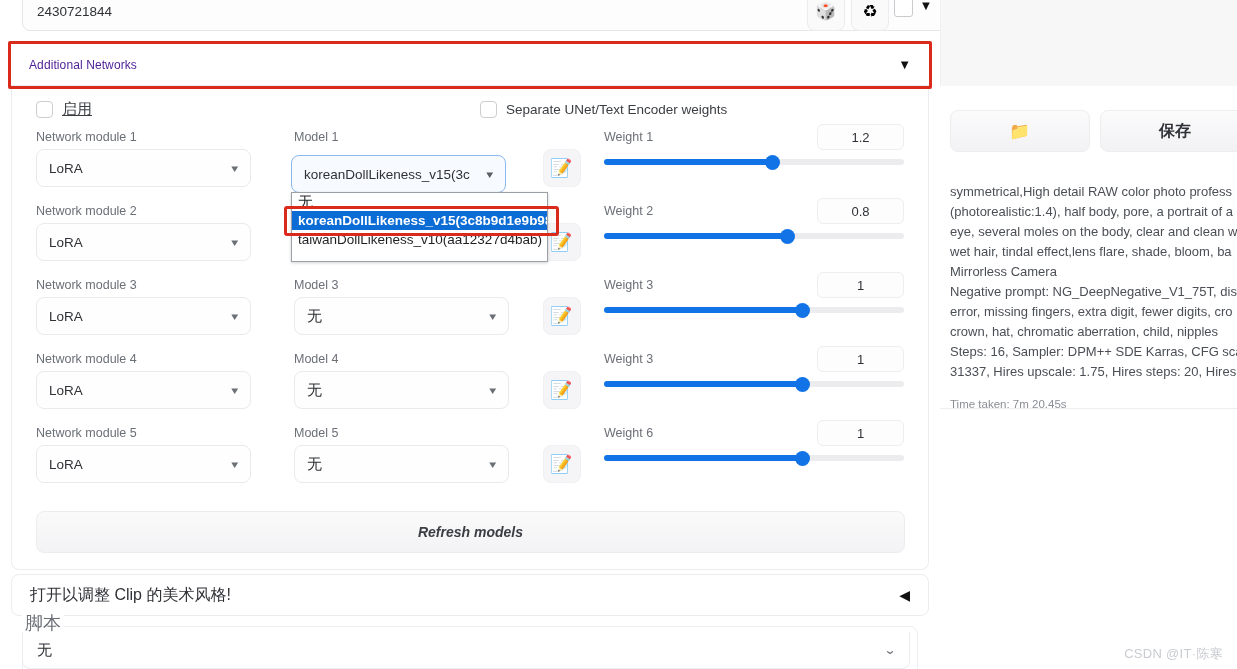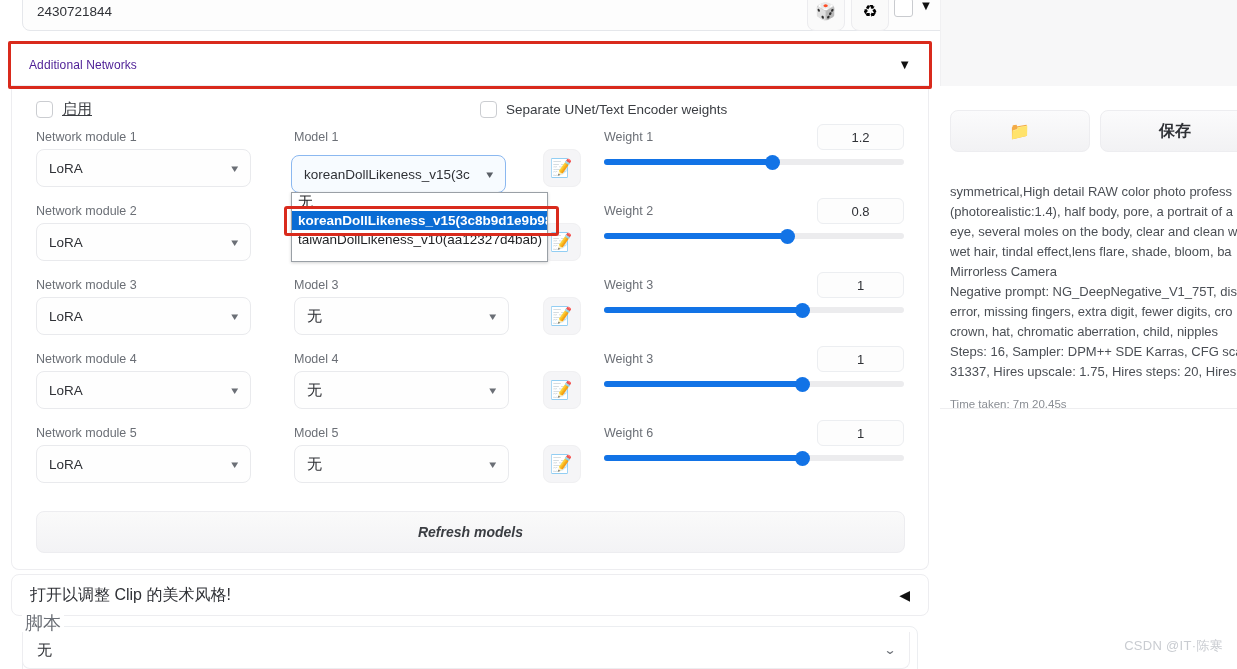--- a/index.html
+++ b/index.html
@@ -412,21 +412,21 @@
   }
   .right-divider {
     position: absolute;
     left: 0; top: 408px;
     width: 297px; height: 1px;
     background: #eeeef0;
   }
 
   .watermark {
     position: absolute;
-    right: 14px; bottom: 14px;
+    right: 14px; bottom: 6px;
     font-size: 13px;
     color: #c9ccd1;
     letter-spacing: .3px;
   }
 </style>
 </head>
 <body>
 
 <div id="root">
 

